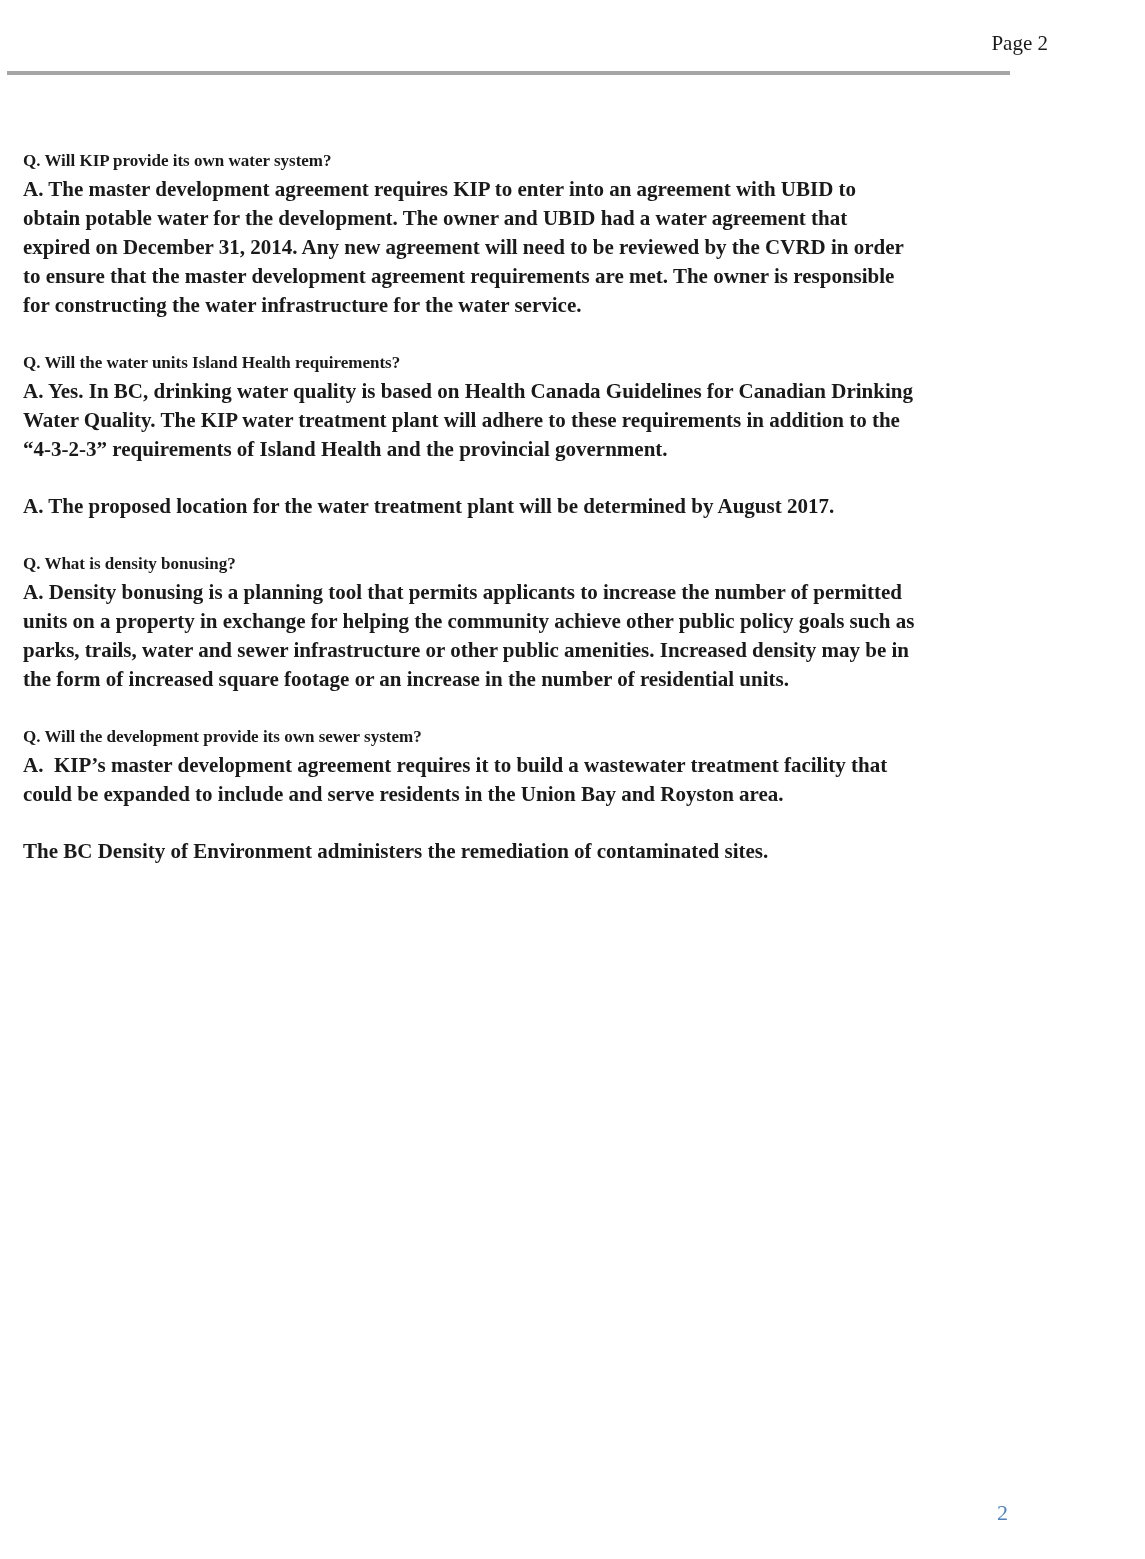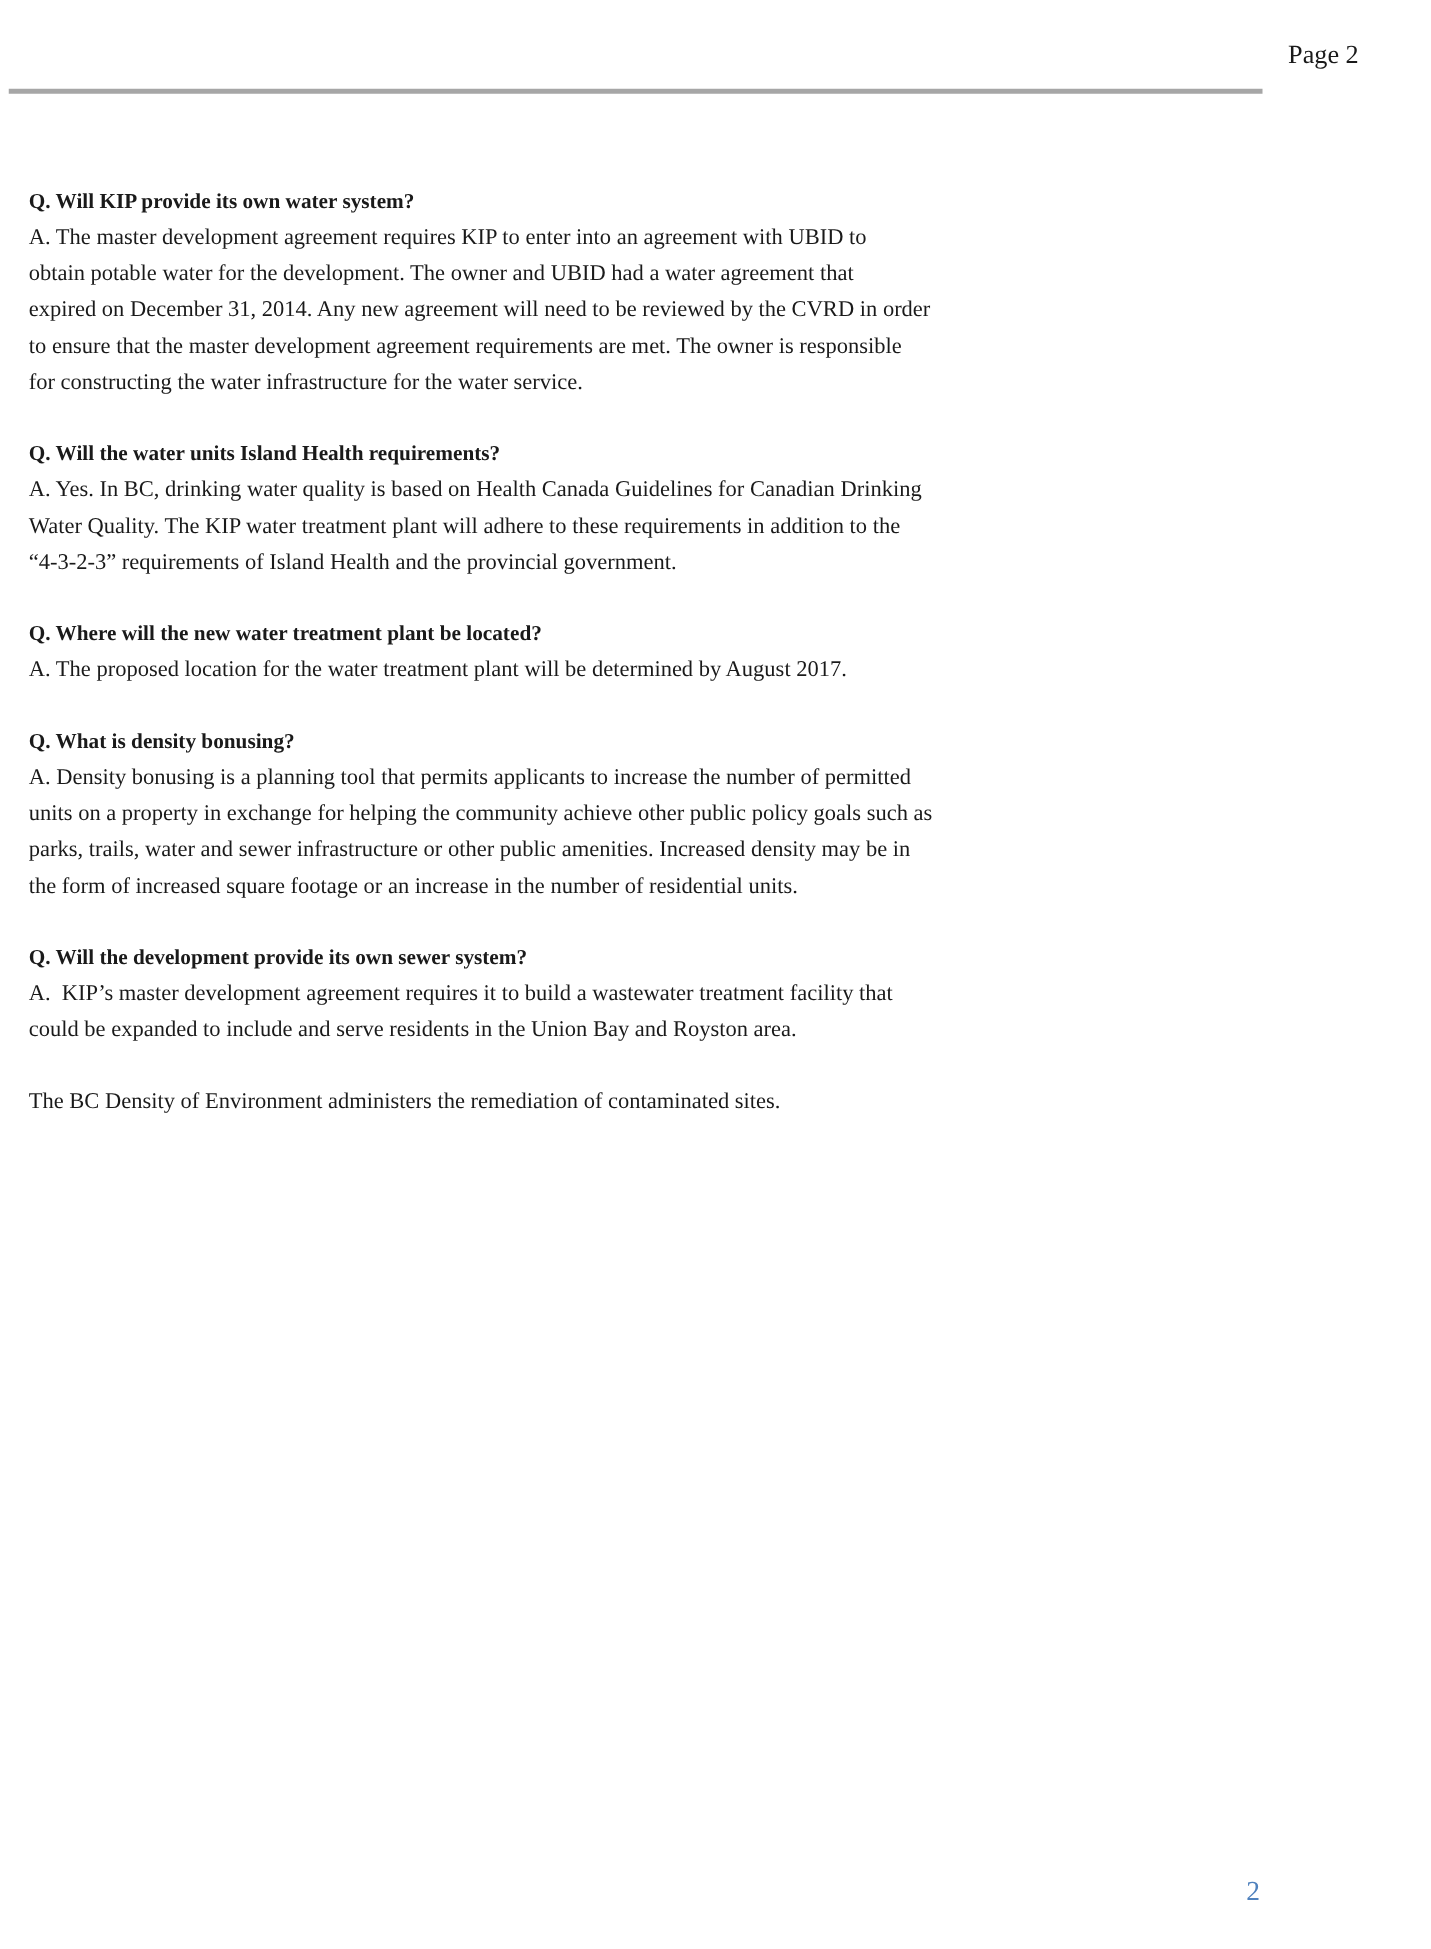--- a/index.html
+++ b/index.html
@@ -6,40 +6,40 @@
   .page {
     position:relative;
     width:1145px; height:1559px;
     background: var(--bg, #ffffff);
     font-family: "Liberation Serif", serif;
     color: var(--text, #1a1a1a);
     overflow:hidden;
   }
   .header {
     position:absolute; top:30px; left:0; right:0;
-    text-align:right; padding-right:58px;
+    text-align:right; padding-right:97px;
     font-size:21px; line-height:26px;
     color: var(--text, #1a1a1a);
   }
   .header-rule {
     position:absolute; top:71px; left:7px; right:135px;
     height:0; border-top:4px solid var(--rule, #a6a6a6);
   }
   .content {
     position:absolute; top:146px; left:23px; width:1075px;
   }
   .qa { margin:0 0 28px 0; }
   .q {
     margin:0; font-size:17px; line-height:29px;
     font-weight:bold; white-space:pre-wrap;
   }
   .q .q-tail { font-weight:normal; }
   .a {
-    margin:0; font-size:18px; line-height:29px;
-    font-weight:normal; white-space:pre-wrap;
+    margin:0; font-size:21px; line-height:29px;
+    font-weight:bold; white-space:pre-wrap;
   }
   .footer-num {
     position:absolute; top:1498px; left:0; right:0;
     text-align:right; padding-right:137px;
     font-size:22px; line-height:30px;
     color: var(--accent, #4f81bd);
   }
 </style>
 </head>
 <body>
@@ -63,21 +63,20 @@
     </section>
 
     <section class="qa">
       <h2 class="q">Q. Will the water units Island Health requirements?</h2>
       <p class="a">A. Yes. In BC, drinking water quality is based on Health Canada Guidelines for Canadian Drinking
 Water Quality. The KIP water treatment plant will adhere to these requirements in addition to the
 “4-3-2-3” requirements of Island Health and the provincial government.</p>
     </section>
 
     <section class="qa">
-      <h2 class="q">Q. Where will the new water treatment plant be located?</h2>
       <p class="a">A. The proposed location for the water treatment plant will be determined by August 2017.</p>
     </section>
 
     <section class="qa">
       <h2 class="q">Q. What is density bonusing?</h2>
       <p class="a">A. Density bonusing is a planning tool that permits applicants to increase the number of permitted
 units on a property in exchange for helping the community achieve other public policy goals such as
 parks, trails, water and sewer infrastructure or other public amenities. Increased density may be in
 the form of increased square footage or an increase in the number of residential units.</p>
     </section>

